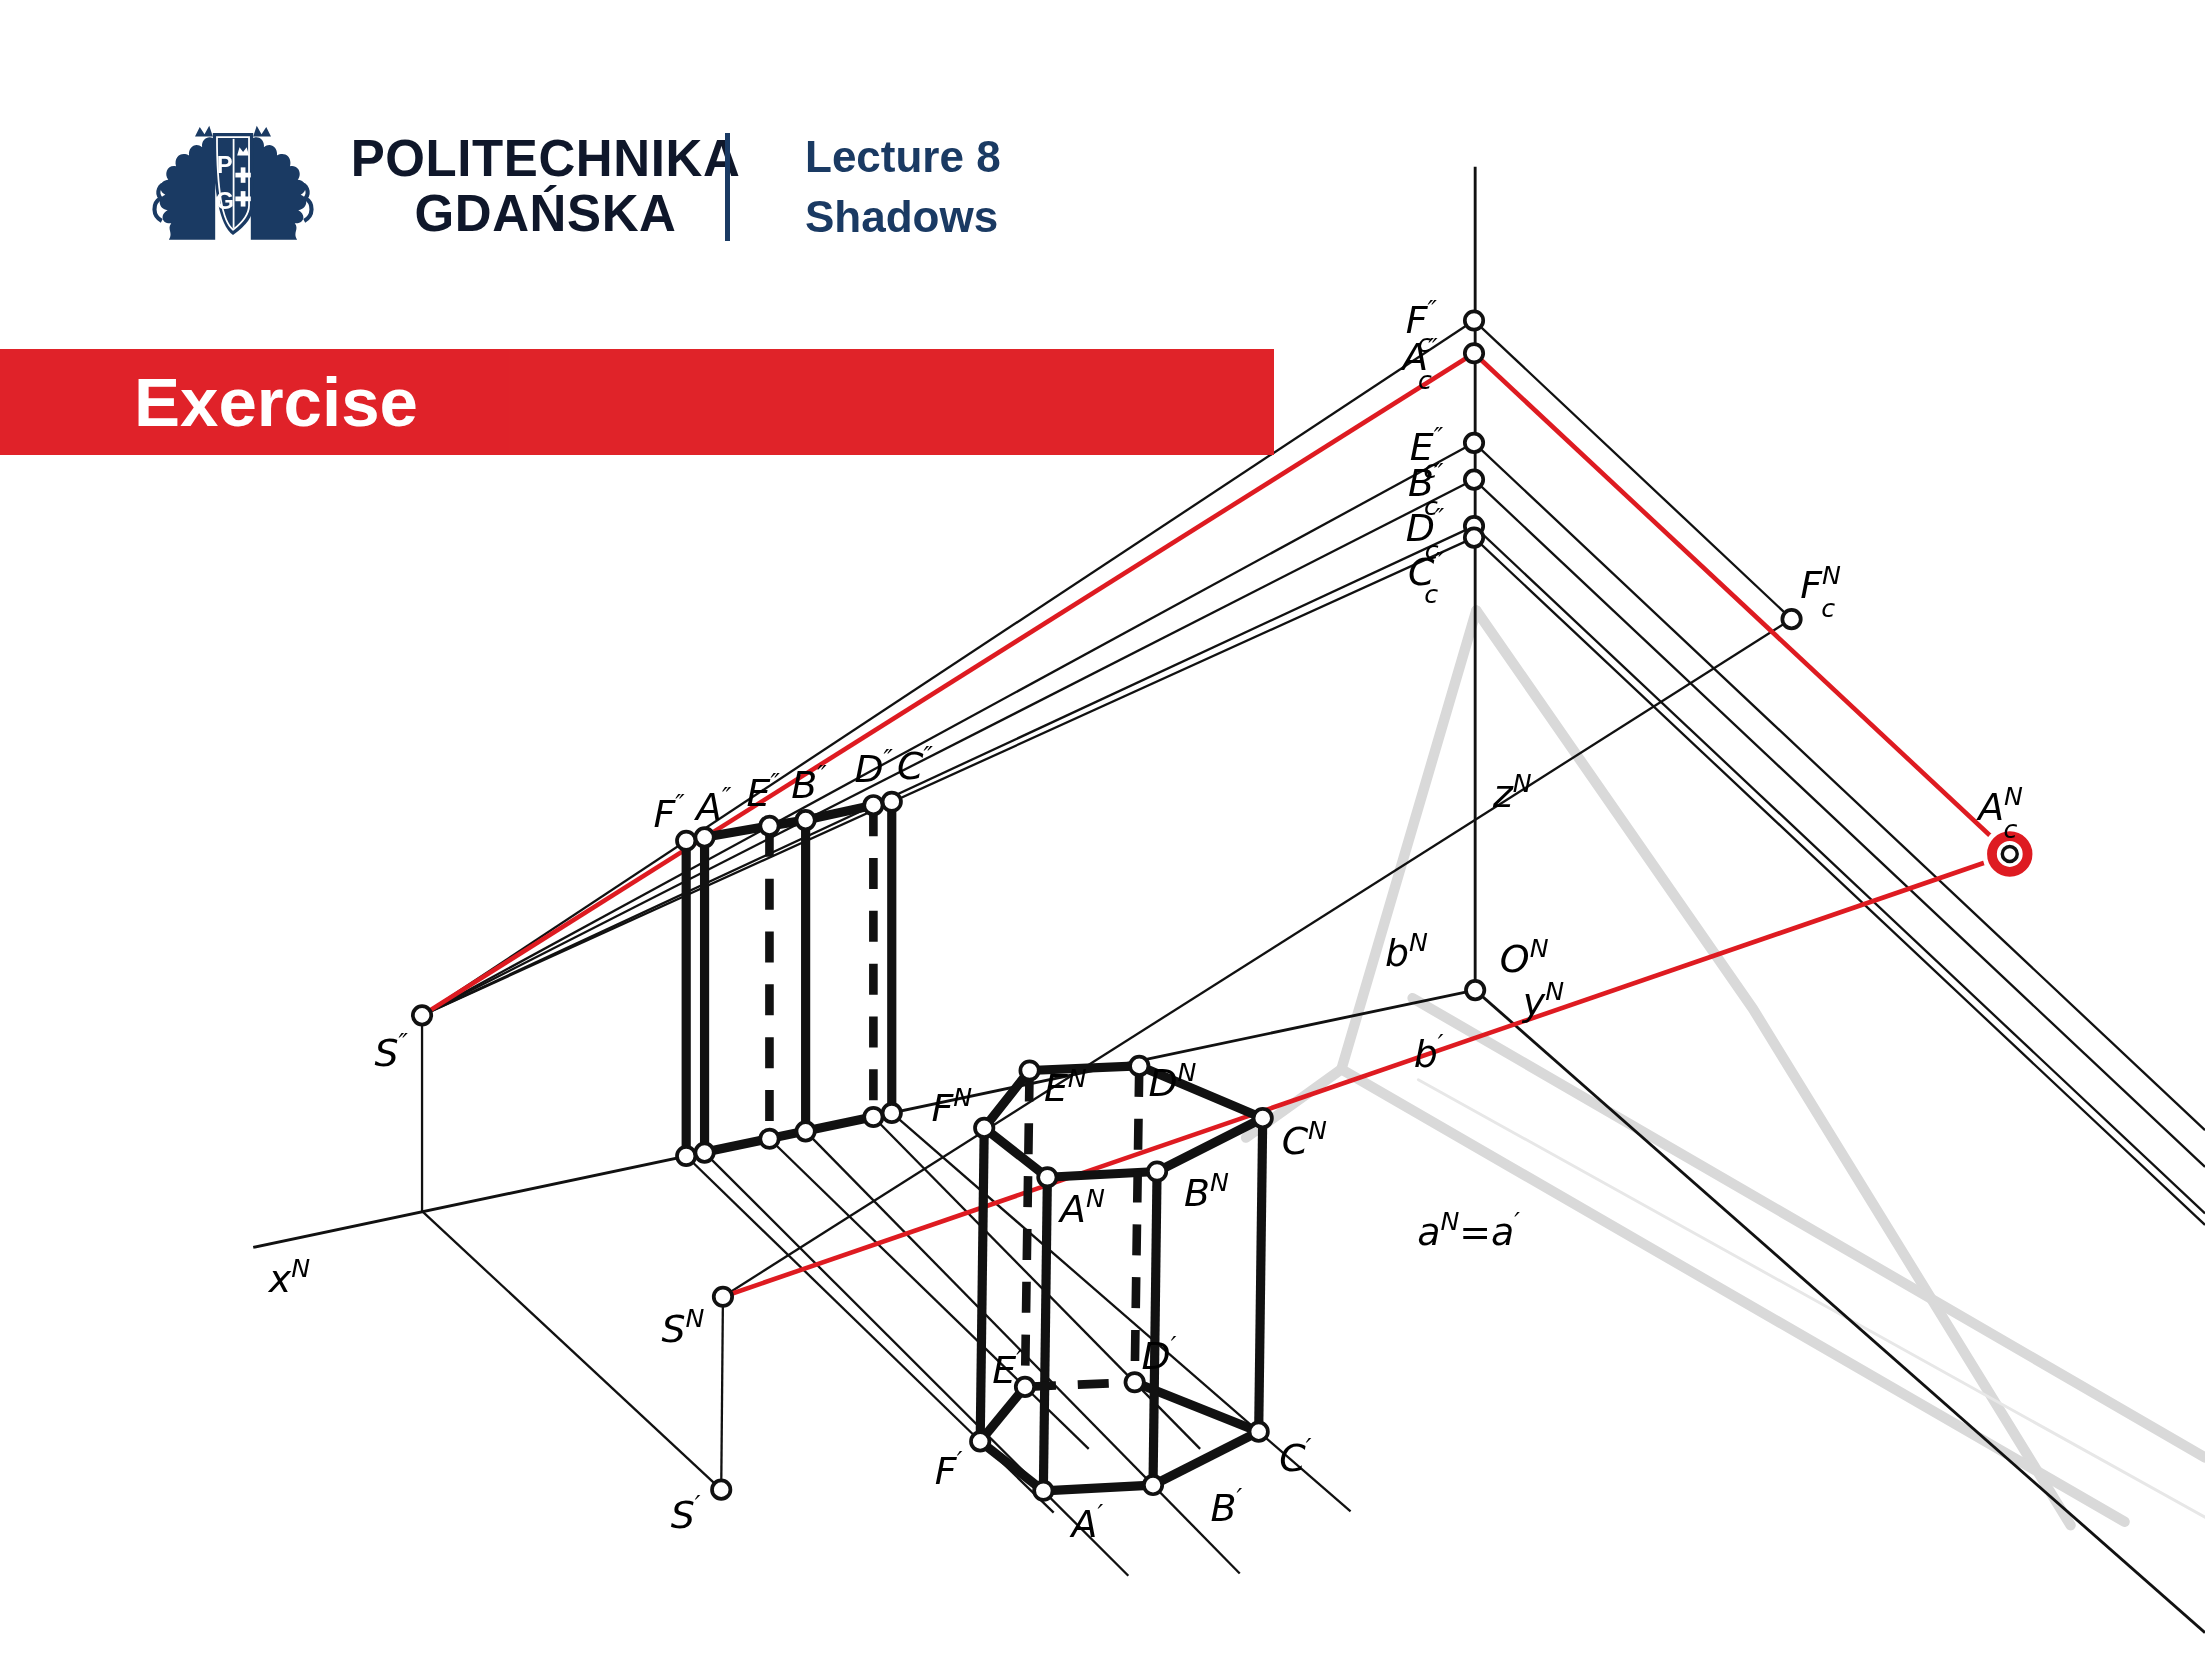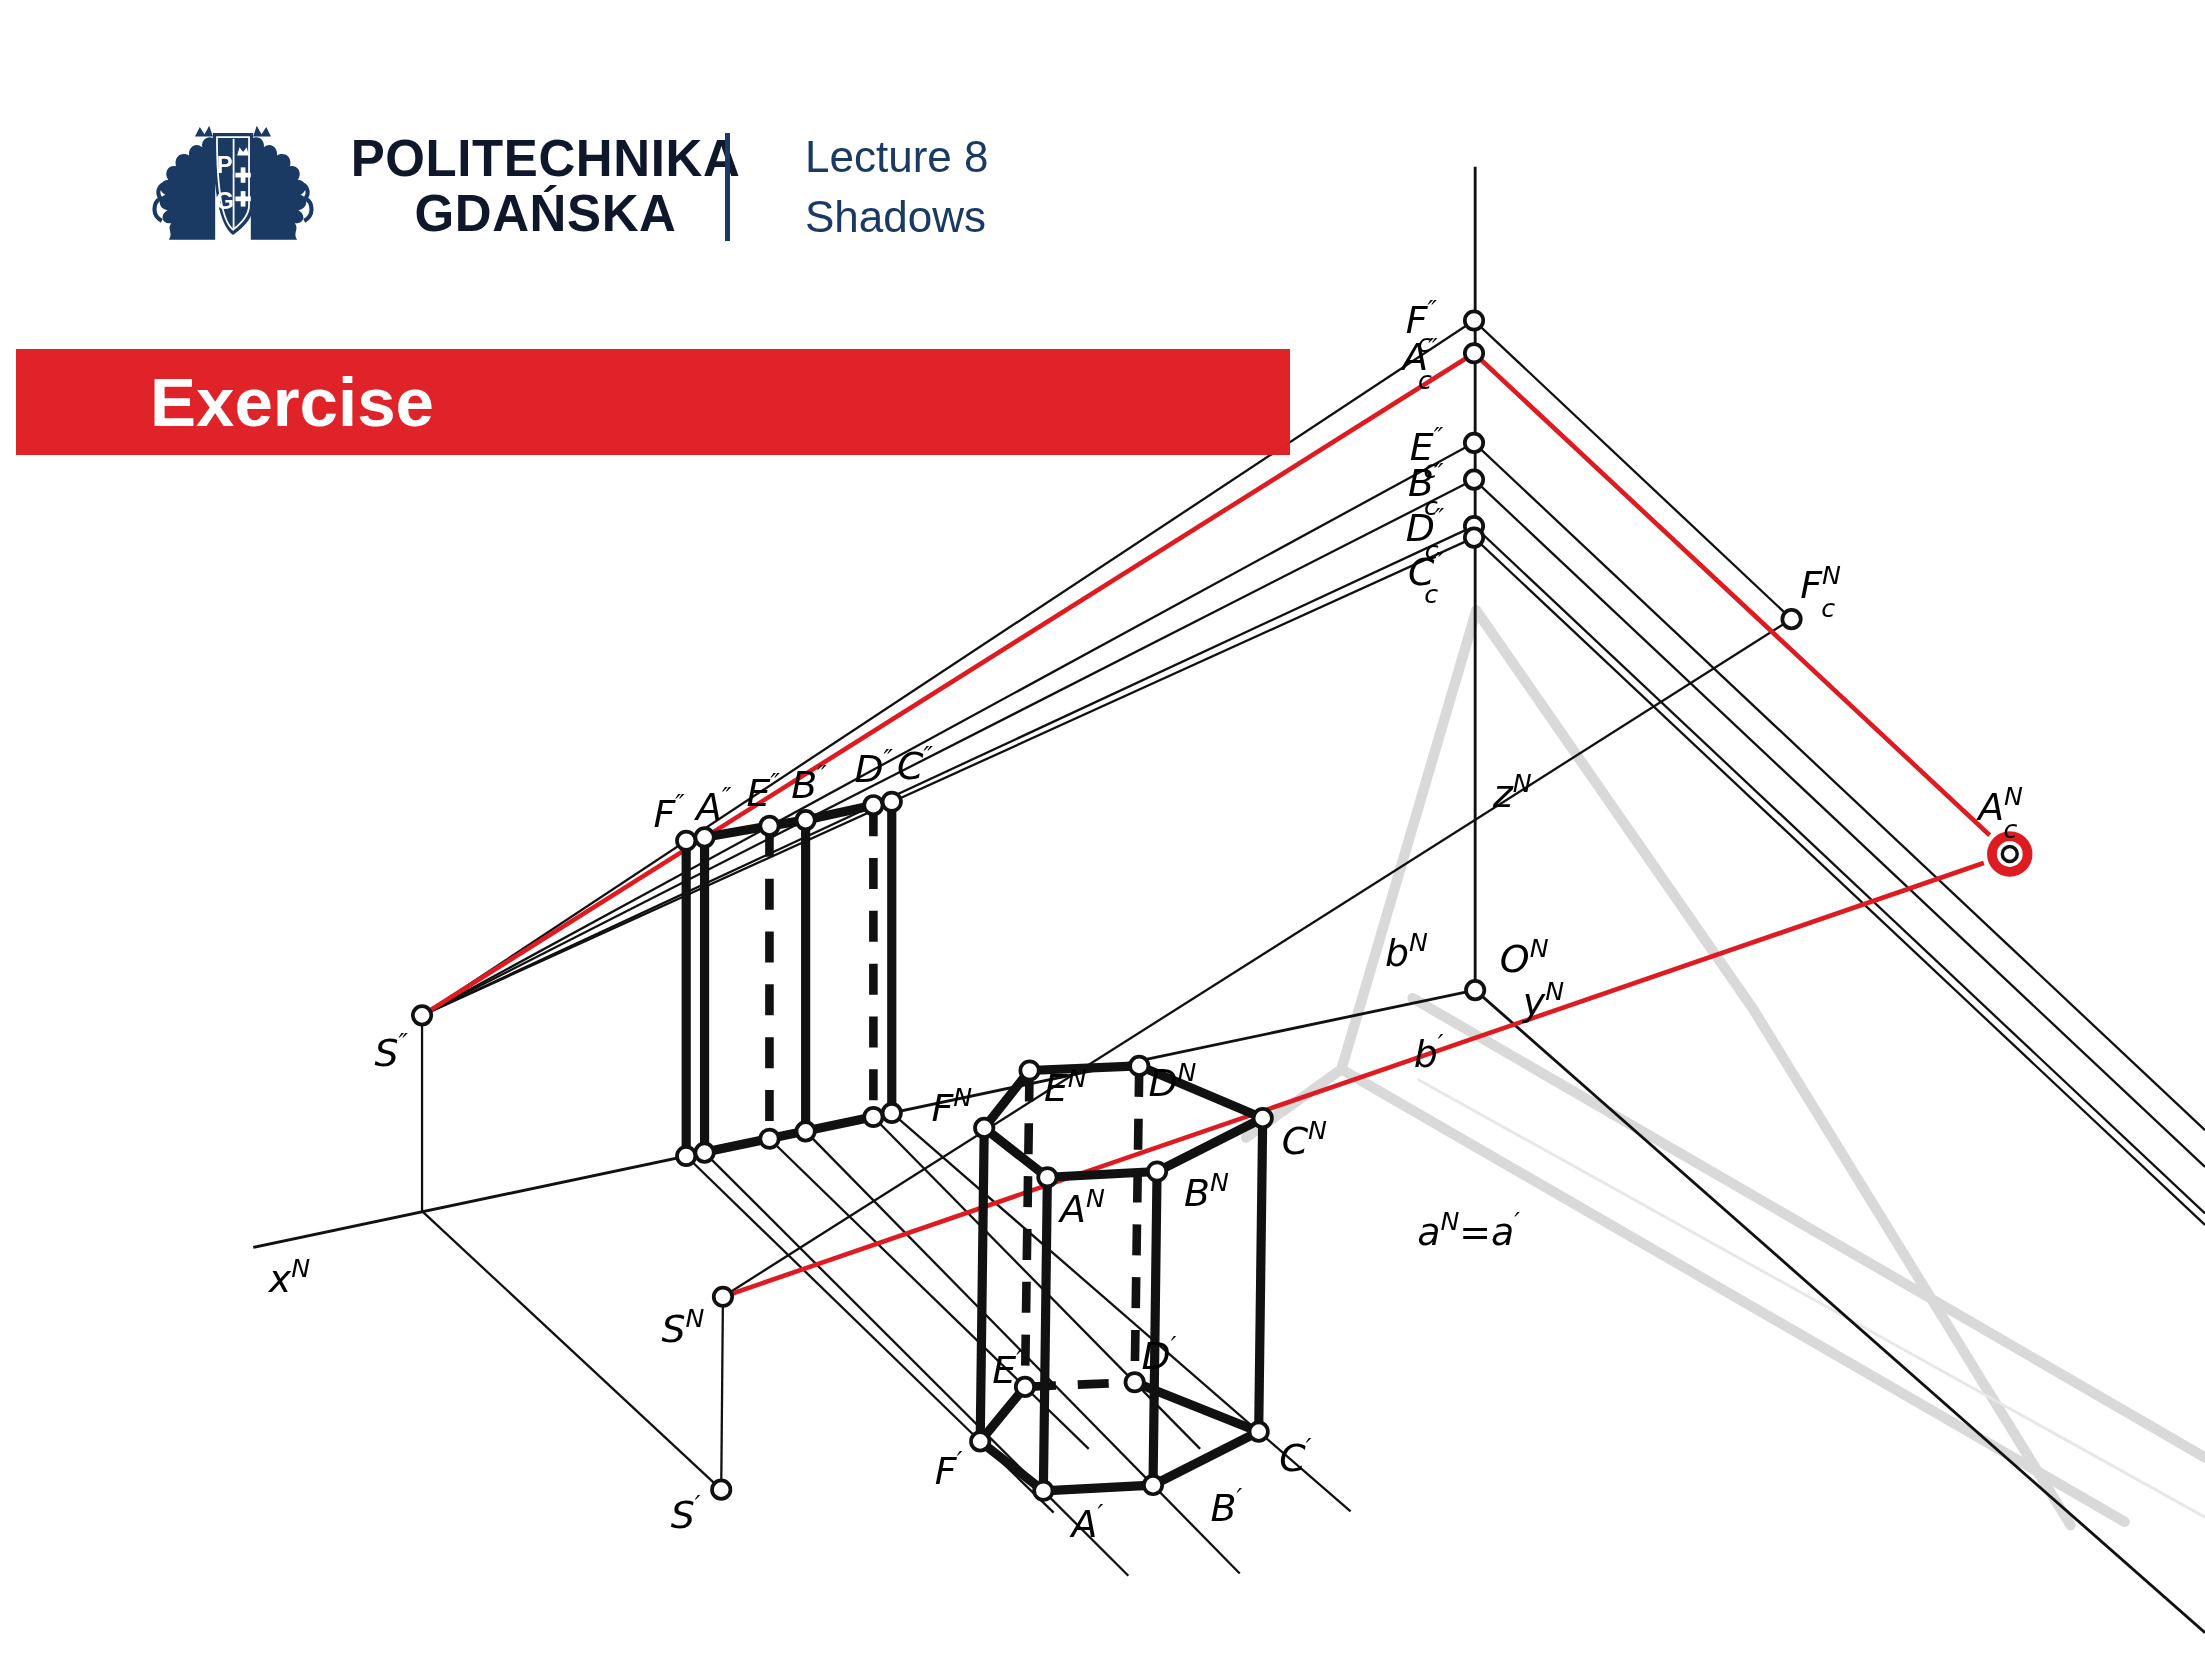--- a/index.html
+++ b/index.html
@@ -5,24 +5,24 @@
   html,body{margin:0;padding:0;background:#ffffff;}
   body{width:2205px;height:1654px;position:relative;overflow:hidden;
        font-family:"Liberation Sans","DejaVu Sans",sans-serif;}
   .slide{position:absolute;inset:0;background:#ffffff;}
   #diagram{position:absolute;left:0;top:0;width:2205px;height:1654px;}
   header{position:absolute;left:0;top:0;width:2205px;height:276px;}
   .crest{position:absolute;left:138px;top:118px;width:190px;height:132px;}
   .wordmark{position:absolute;left:333px;top:131px;width:425px;text-align:center;
             color:#0f172a;font-weight:bold;font-size:51px;line-height:55px;letter-spacing:0.6px;}
   .divider{position:absolute;left:725px;top:133px;width:4.6px;height:108px;background:#1A3A63;}
-  .lecture{position:absolute;left:805px;top:127px;color:#1A3A63;font-weight:normal;
+  .lecture{position:absolute;left:805px;top:127px;color:#1A3A63;font-weight:bold;
            font-size:44px;line-height:60px;}
   .banner{position:absolute;left:0;top:349px;width:1274px;height:106px;background:#E01F26;
-          display:flex;align-items:center;opacity:0.985;margin-left:16px;}
+          display:flex;align-items:center;opacity:0.985;}
   .banner span{color:#ffffff;font-weight:bold;font-size:69px;padding-left:134px;}
 </style>
 </head>
 <body>
 
 <div class="slide">
 
   <svg id="diagram" viewBox="0 0 3840 2880" xmlns="http://www.w3.org/2000/svg">
       <polyline points="2571,1063 2336,1862" fill="none" stroke="#D9D9D9" stroke-width="18" stroke-linecap="round" stroke-linejoin="round"></polyline>
       <polyline points="2571,1063 3053,1757 3606,2656" fill="none" stroke="#D9D9D9" stroke-width="18" stroke-linecap="round" stroke-linejoin="round"></polyline>

